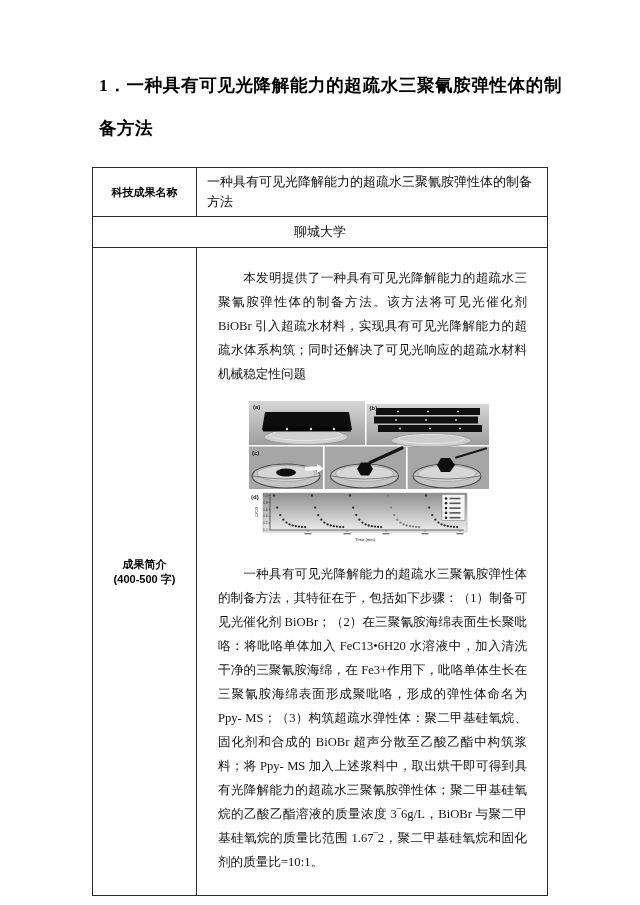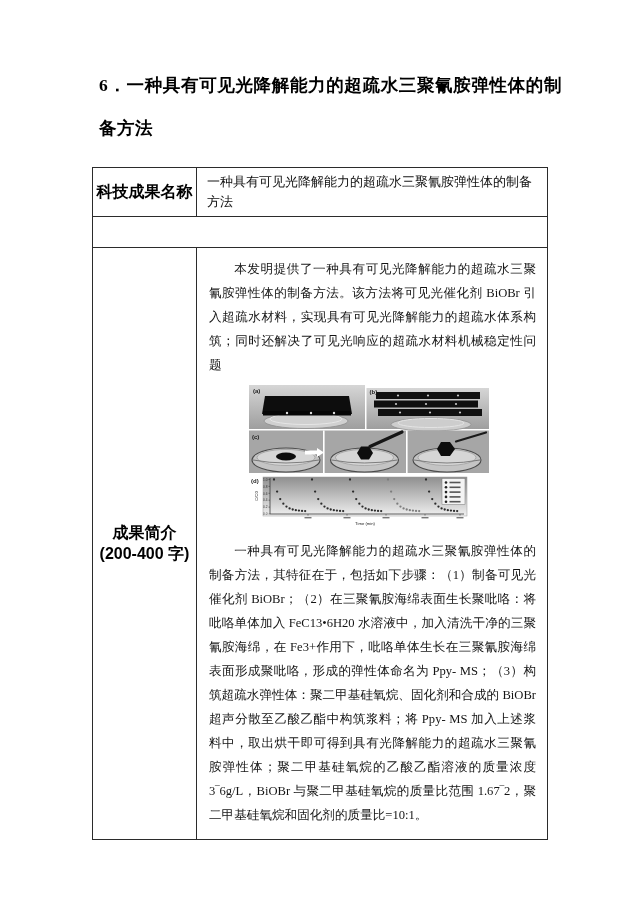--- a/index.html
+++ b/index.html
@@ -16,54 +16,55 @@
   .doc-table{
     position:absolute;left:92px;top:167px;width:456px;
     border:1.5px solid #2b2b2b;background:#fff;box-sizing:border-box;
   }
   .trow{display:flex;border-bottom:1px solid #2b2b2b;}
   .trow:last-child{border-bottom:none;}
   .hcell{
     flex:0 0 103px;width:103px;border-right:1px solid #2b2b2b;
     display:flex;align-items:center;justify-content:center;
     font-family:"Liberation Sans","DejaVu Sans",sans-serif;
-    font-weight:bold;font-size:16px;color:#000;text-align:center;
+    font-weight:bold;font-size:11px;color:#000;text-align:center;
   }
   .vcell{
     flex:1;display:flex;align-items:center;justify-content:center;
     text-align:left;font-size:13px;line-height:20px;padding:4px 10px;
   }
   .r1{min-height:45px;}
   .r2{min-height:30px;}
   .r3 .hcell{flex-direction:column;}
   .body-cell{
     flex:1;display:block;padding:5px 7px 8px 8px;
     font-size:12.6px;line-height:24px;text-align:justify;color:#141414;
   }
-  .para{text-indent:2em;margin:4px;}
+  .para{text-indent:2em;margin:13px;}
   .fig{
     width:240px;height:150px;margin:6px 0 6px 44px;display:block;
   }
 </style>
 </head>
 <body>
 
-<div class="title">6．一种具有可见光降解能力的超疏水三聚氰胺弹性体的制备方法</div>
+<div class="title">1．一种具有可见光降解能力的超疏水三聚氰胺弹性体的制备方法</div>
 
 <div class="doc-table">
   <div class="trow r1">
     <div class="hcell">科技成果名称</div>
     <div class="vcell">一种具有可见光降解能力的超疏水三聚氰胺弹性体的制备方法</div>
   </div>
   <div class="trow r2">
+    <div class="vcell">聊城大学</div>
   </div>
   <div class="trow r3">
     <div class="hcell">
       <div>成果简介</div>
-      <div>(200-400 字)</div>
+      <div>(400-500 字)</div>
     </div>
     <div class="body-cell">
       <p class="para">本发明提供了一种具有可见光降解能力的超疏水三聚氰胺弹性体的制备方法。该方法将可见光催化剂 BiOBr 引入超疏水材料，实现具有可见光降解能力的超疏水体系构筑；同时还解决了可见光响应的超疏水材料机械稳定性问题</p>
       <svg class="fig" id="fig-svg" viewBox="0 0 240 150">
           <defs>
             <linearGradient id="gPhoto" x1="0" y1="0" x2="0" y2="1">
               <stop offset="0%" stop-color="#d6d6d6"></stop>
               <stop offset="100%" stop-color="#9e9e9e"></stop>
             </linearGradient>
             <linearGradient id="gChart" x1="0" y1="0" x2="0" y2="1">

